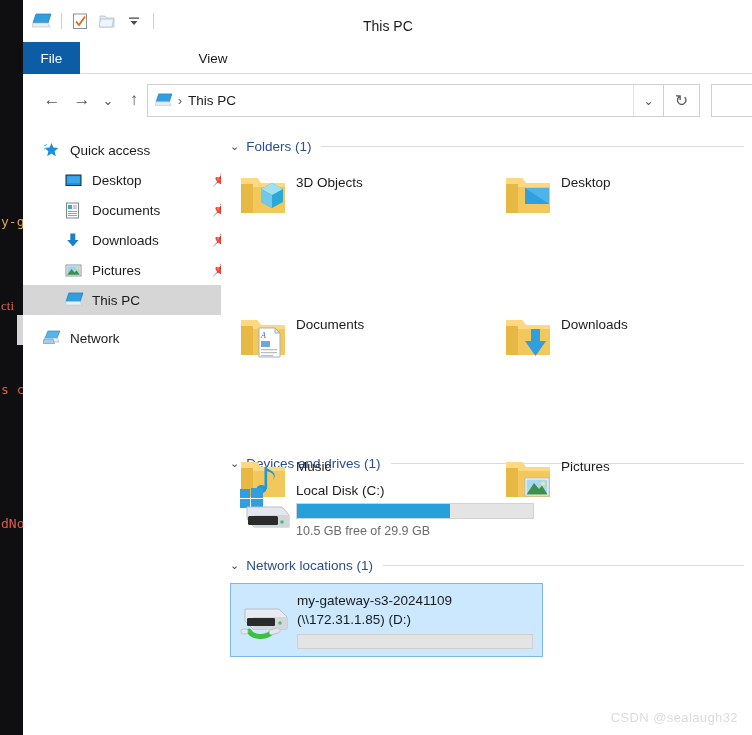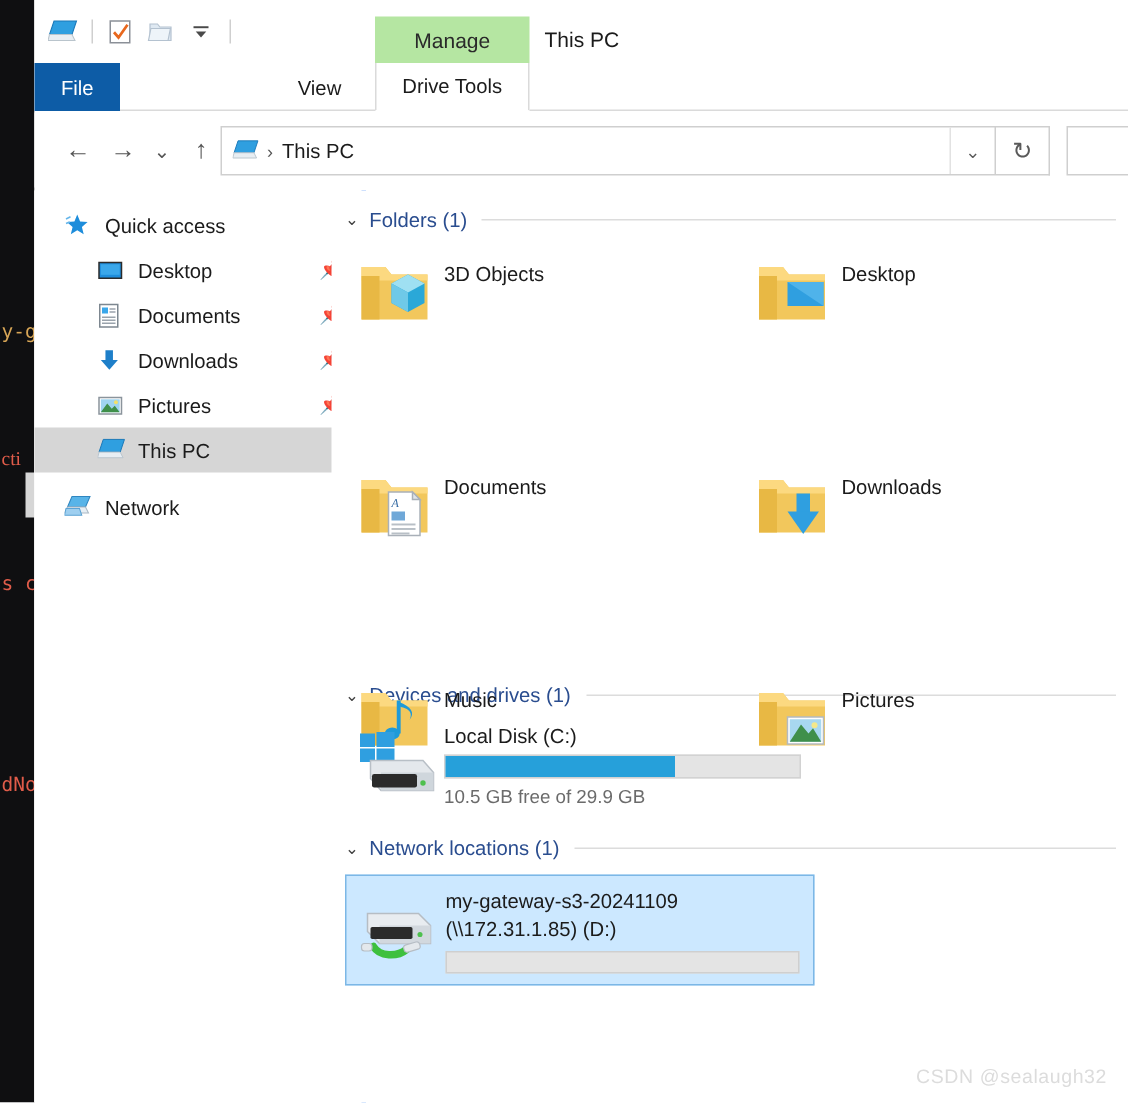--- a/index.html
+++ b/index.html
@@ -290,27 +290,25 @@
       </div>
       <div class="qat-btn">
         <svg width="14" height="14" viewBox="0 0 14 14">
           <rect x="2" y="3.5" width="10" height="1.3" fill="#4a4a4a"></rect>
           <path d="M3.5 7 L10.5 7 L7 11 Z" fill="#4a4a4a"></path>
         </svg>
       </div>
       <div class="qat-sep"></div>
     </div>
 
-    <div class="ctx-header">Manage</div>
     <div class="win-title">This PC</div>
 
     <div class="tabbar">
       <div class="tab tab-file">File</div>
       <div class="tab tab-view">View</div>
-      <div class="tab tab-drive">Drive Tools</div>
     </div>
 
     <div class="addr-strip">
       <div style="width:14px"></div>
       <div class="nav-btn">←</div>
       <div class="nav-btn">→</div>
       <div class="nav-btn small">⌄</div>
       <div class="nav-btn">↑</div>
     </div>
 

